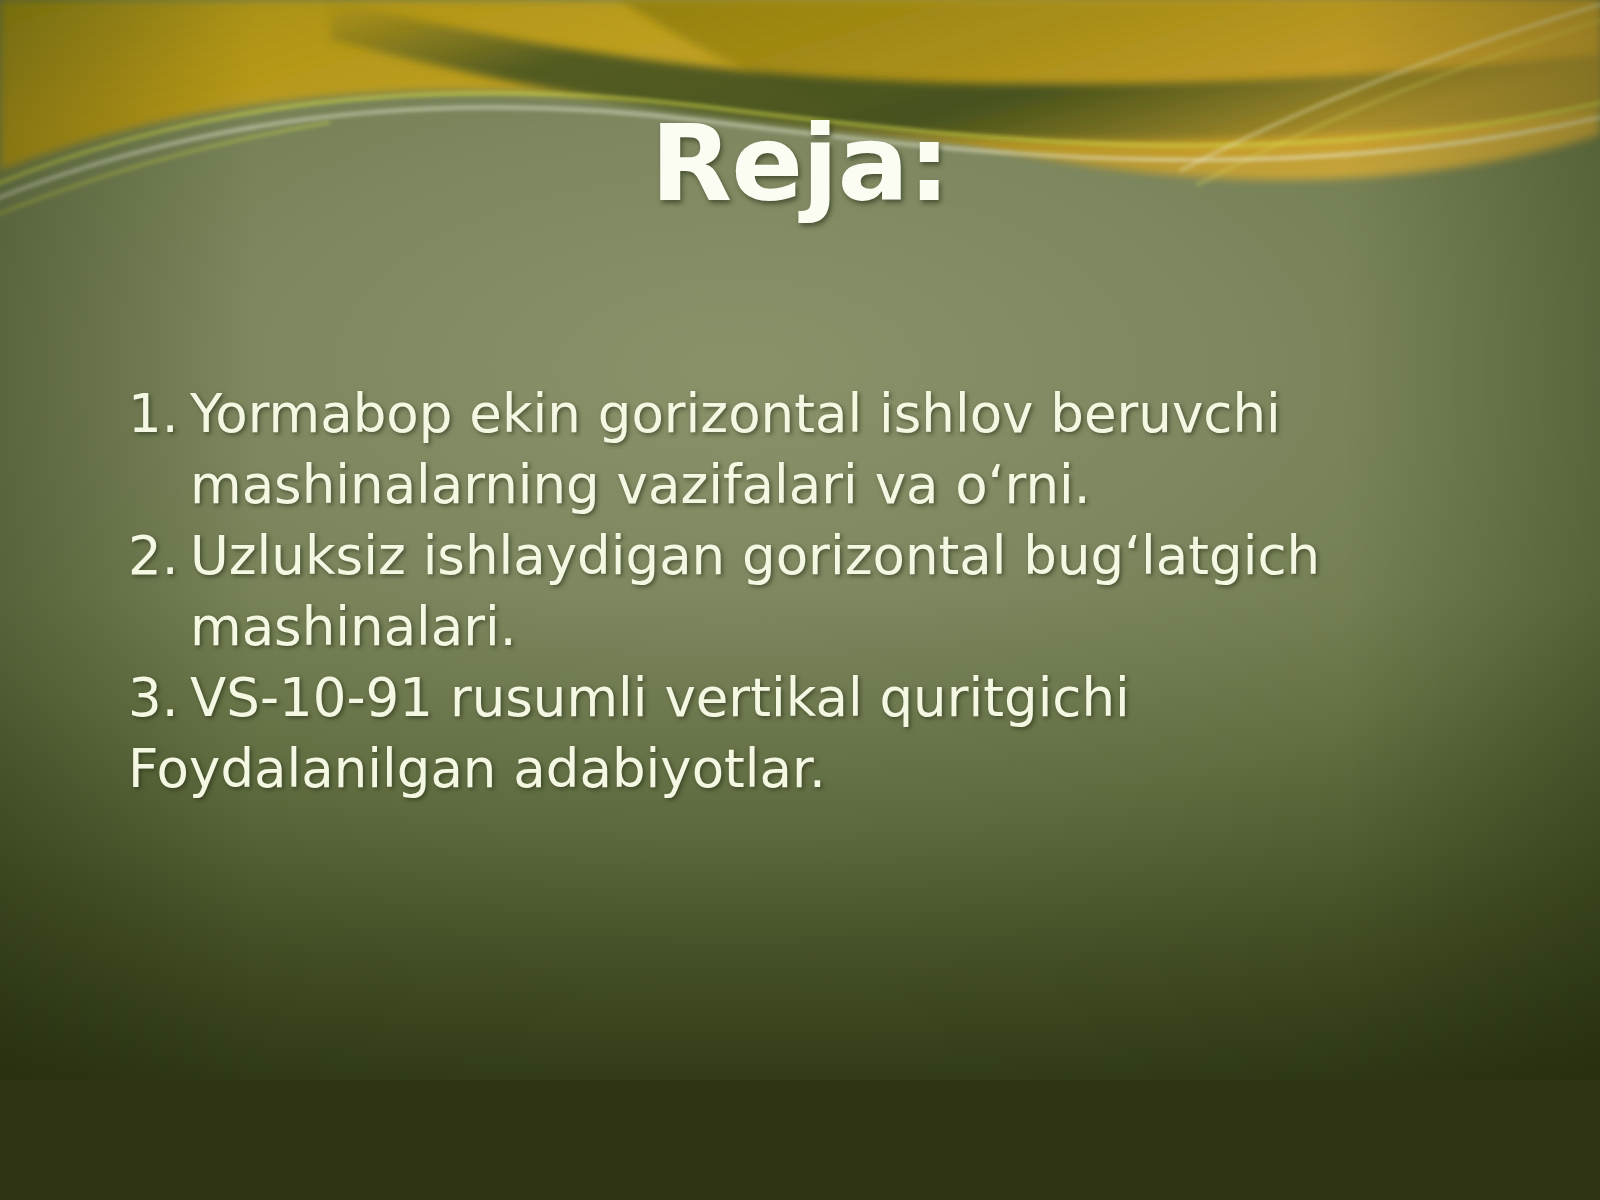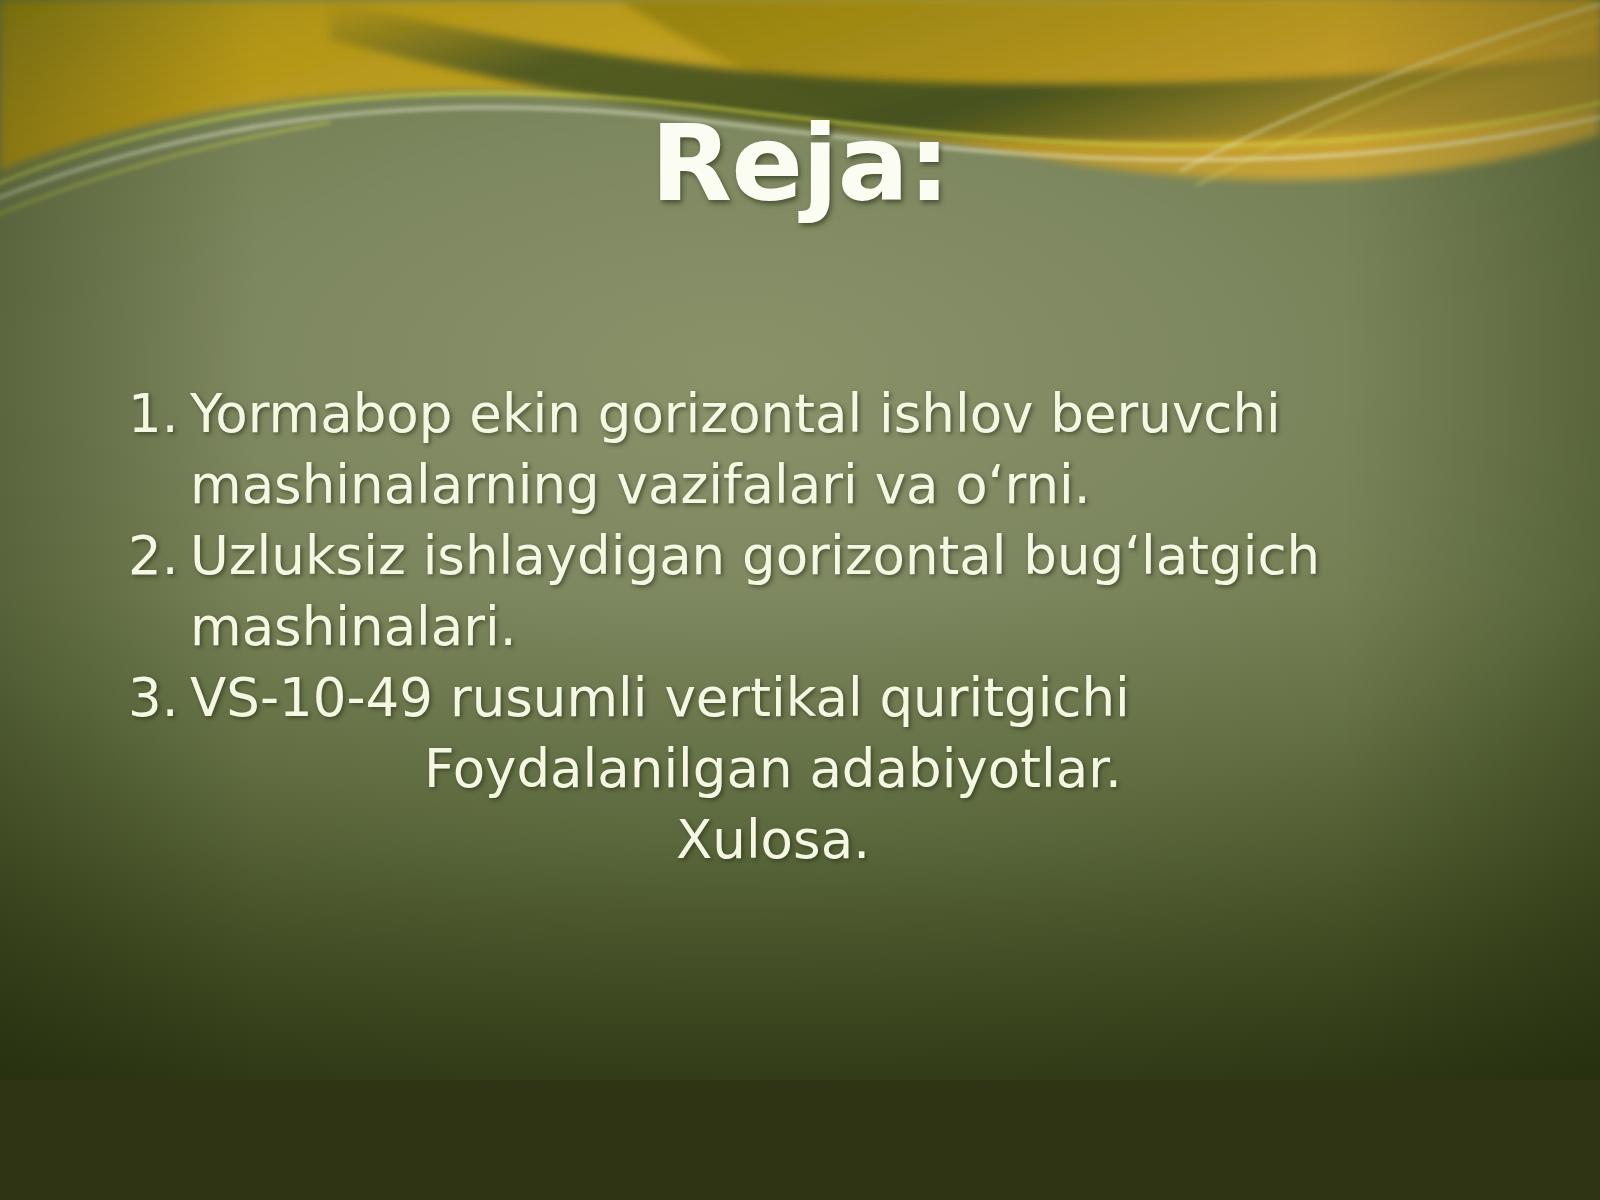--- a/index.html
+++ b/index.html
@@ -98,21 +98,20 @@
   .li-num {
     flex: 0 0 auto;
     width: 62px;
     text-align: left;
   }
   .li-text {
     flex: 1 1 auto;
   }
   .plain-line {
     display: block;
-    text-align: center;
   }
 </style>
 </head>
 <body>
 
 <div class="slide">
 
   <div class="bg-base"></div>
 
   <div class="bg-gold">
@@ -190,22 +189,21 @@
       <span class="li-text">Yormabop ekin gorizontal ishlov beruvchi mashinalarning vazifalari va o‘rni.</span>
     </div>
 
     <div class="li">
       <span class="li-num">2.</span>
       <span class="li-text">Uzluksiz ishlaydigan gorizontal bug‘latgich mashinalari.</span>
     </div>
 
     <div class="li">
       <span class="li-num">3.</span>
-      <span class="li-text">VS-10-49 rusumli vertikal quritgichi</span>
+      <span class="li-text">VS-10-91 rusumli vertikal quritgichi</span>
     </div>
 
     <div class="plain-line">Foydalanilgan adabiyotlar.</div>
 
-    <div class="plain-line">Xulosa.</div>
 
   </div>
 
 </div>
 
 </body></html>

